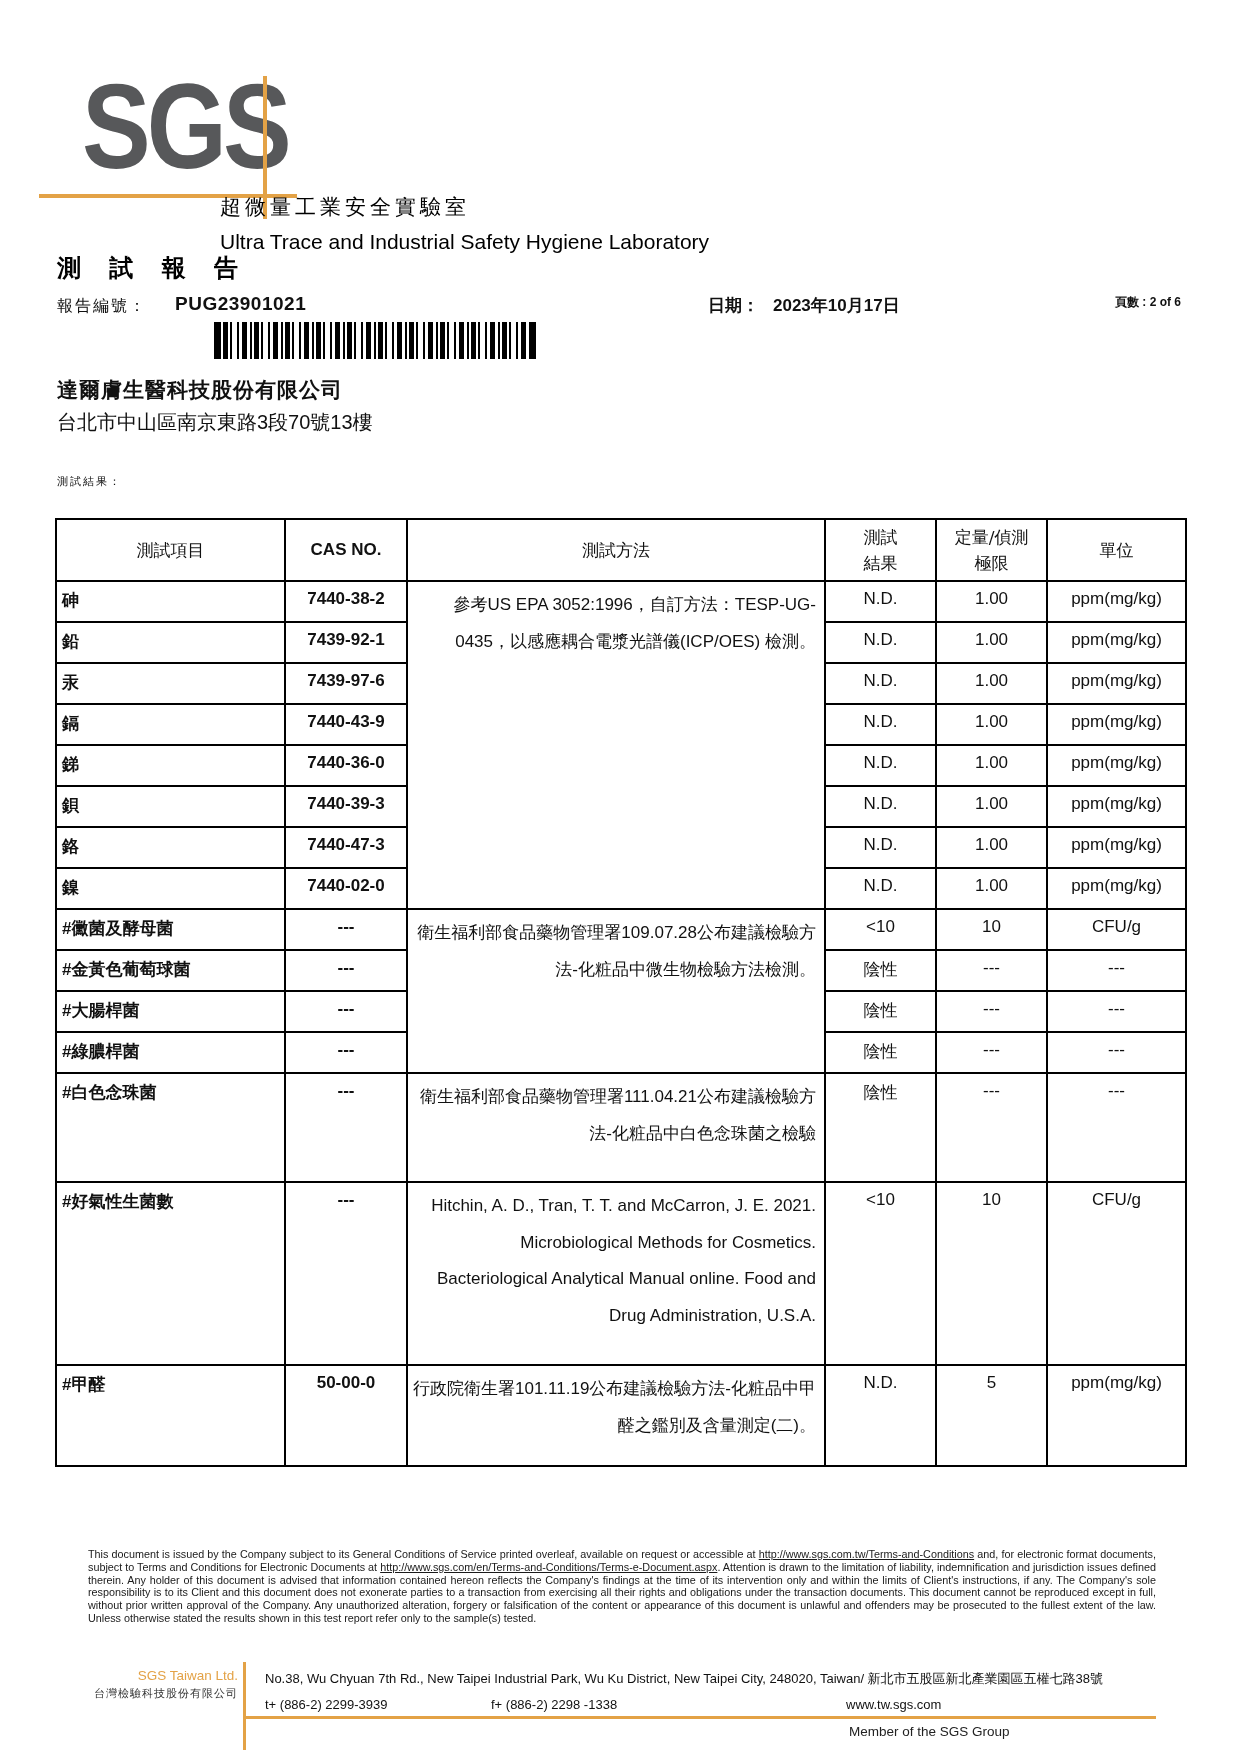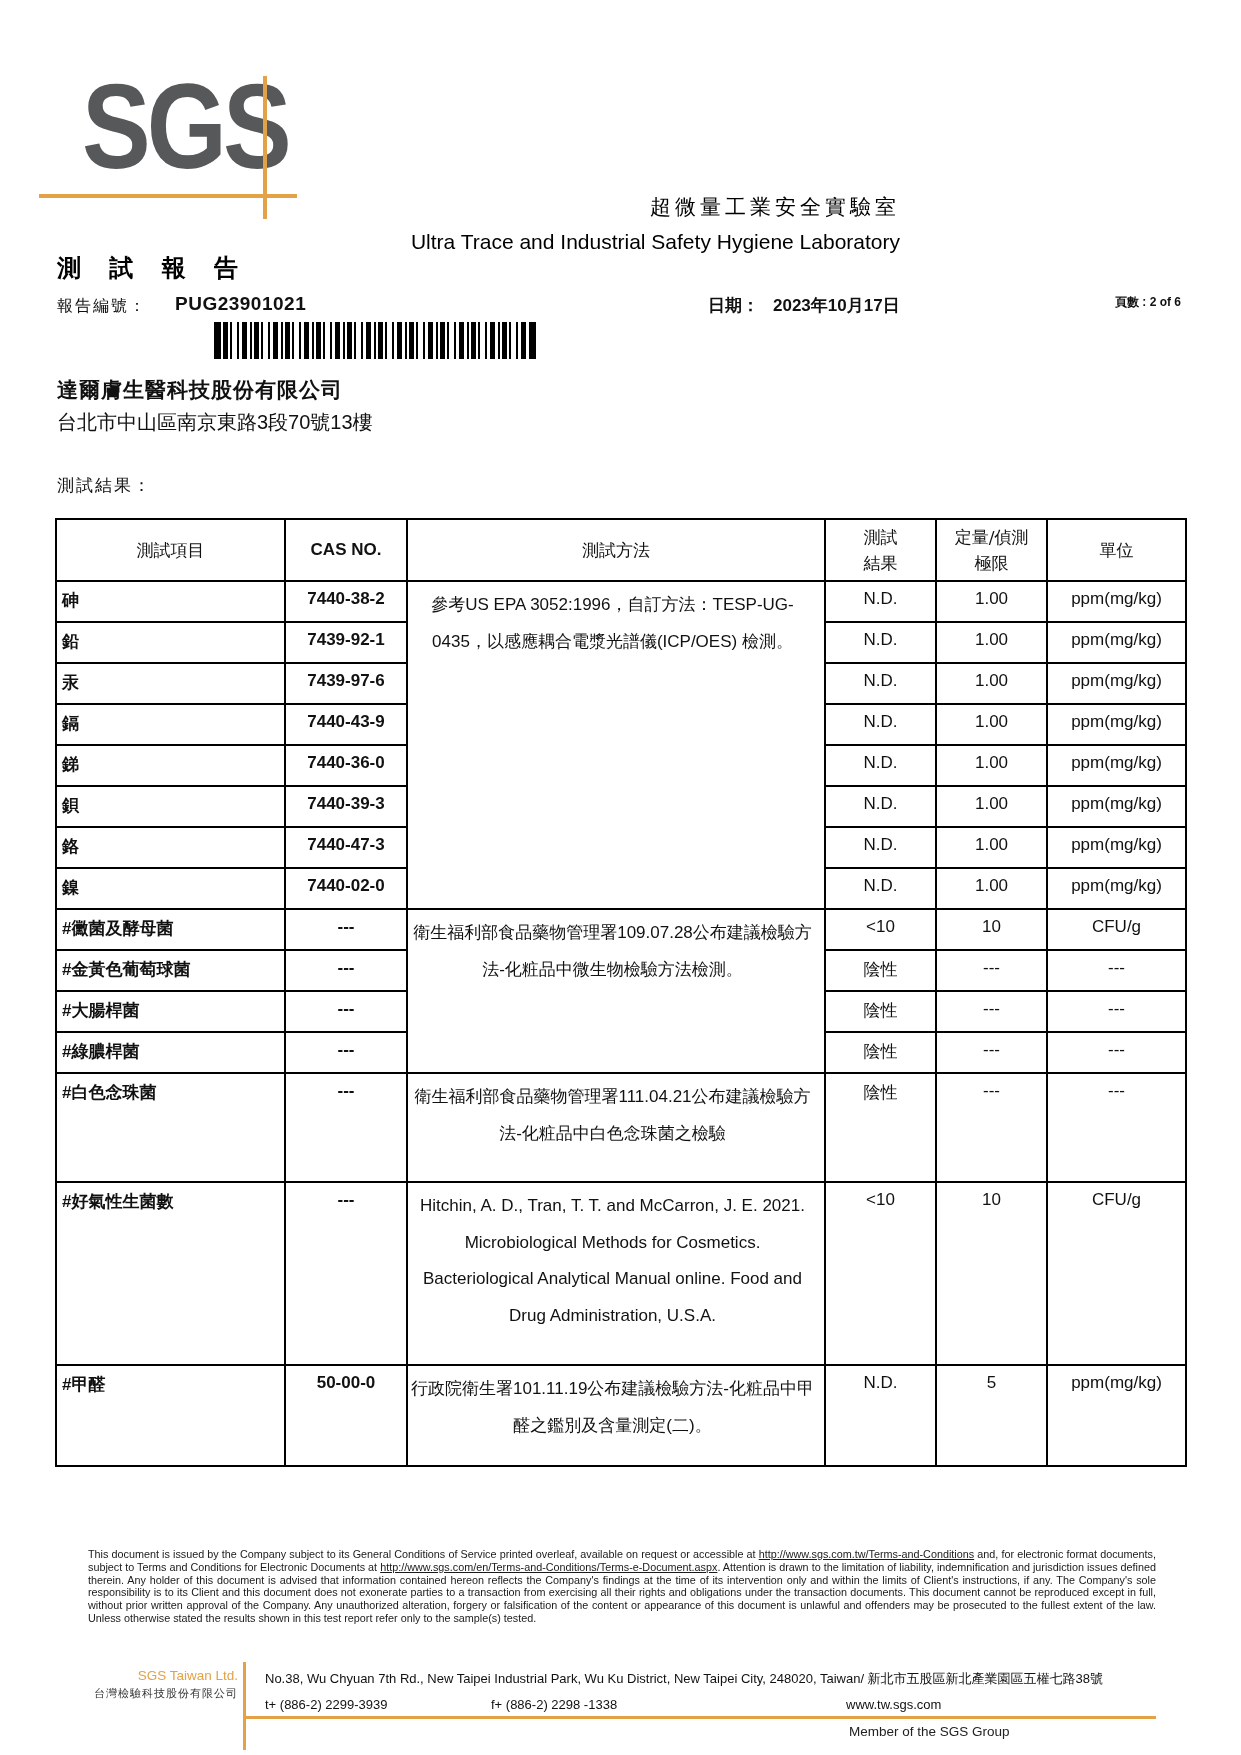--- a/index.html
+++ b/index.html
@@ -21,21 +21,21 @@
     transform:scale(0.78,0.92);transform-origin:left top;
   }
   .logo-hline{position:absolute;left:39px;top:194px;width:258px;height:4px;background:#E3A246;}
   .logo-vline{position:absolute;left:263px;top:76px;width:4px;height:143px;background:#E3A246;}
   
   .report-title{
     position:absolute;left:57px;top:204px;
     font-family:"DejaVu Serif", serif;
     font-size:24px;font-weight:bold;letter-spacing:10px;color:#000;margin-top:48px;
   }
-  .lab-head{position:absolute;left:220px;top:193px;width:680px;text-align:right;}
+  .lab-head{position:absolute;left:220px;top:193px;width:680px;text-align:left;}
   .lab-zh{font-family:"DejaVu Serif", serif;font-size:21px;letter-spacing:4px;color:#000;}
   .lab-en{font-size:21px;margin-top:9px;color:#000;}
   
   .lbl-serif{font-family:"DejaVu Serif", serif;}
   .report-no-label{position:absolute;left:57px;top:296px;font-size:16px;letter-spacing:2px;}
   .report-no{position:absolute;left:175px;top:293px;font-size:19px;font-weight:bold;letter-spacing:0.5px;}
   .date-line{position:absolute;left:708px;top:294px;font-size:17px;font-weight:bold;}
   .page-line{position:absolute;right:60px;top:294px;font-size:12px;font-weight:bold;}
   .date-line .gap{display:inline-block;width:14px;}
   
@@ -43,38 +43,38 @@
     position:absolute;left:214px;top:322px;width:312px;height:37px;
     background:repeating-linear-gradient(90deg,
       #000 0 2px,#fff 2px 4px,#000 4px 9px,#fff 9px 11px,
       #000 11px 13px,#fff 13px 18px,#000 18px 20px,#fff 20px 23px,
       #000 23px 28px,#fff 28px 31px);
     border-left:5px solid #000;border-right:5px solid #000;
   }
   
   .client-name{position:absolute;left:57px;top:376px;font-size:21px;font-weight:bold;letter-spacing:1px;}
   .client-address{position:absolute;left:57px;top:409px;font-size:20px;}
-  .results-label{position:absolute;left:57px;top:474px;font-family:"DejaVu Serif", serif;font-size:17px;letter-spacing:2px;}
+  .results-label{position:absolute;left:57px;top:474px;font-family:"DejaVu Serif", serif;font-size:11px;letter-spacing:2px;}
   
   table.rtable{
     position:absolute;left:55px;top:518px;
     border-collapse:collapse;table-layout:fixed;width:1130px;
     background:#fff;
   }
   .rtable td,.rtable th{border:2px solid #000;overflow:hidden;box-sizing:border-box;}
   .rtable th{
     font-family:"DejaVu Serif", serif;font-weight:normal;
     font-size:17px;text-align:center;vertical-align:middle;
     white-space:pre-line;line-height:1.55;
   }
   .rtable th.cas-h{font-family:"Liberation Sans", sans-serif;font-weight:bold;}
   .rtable td{font-size:17px;vertical-align:top;padding-top:7px;}
   td.item{text-align:left;padding-left:5px;font-weight:bold;}
   td.cas{text-align:center;font-weight:bold;}
-  td.method{text-align:center;padding:5px 8px 5px 1px;line-height:2.15;font-weight:normal;}
+  td.method{text-align:right;padding:5px 8px 5px 1px;line-height:2.15;font-weight:normal;}
   td.res,td.lim,td.unit{text-align:center;}
   tr.rh62{height:62px;} tr.rh41{height:41px;} tr.rh109{height:109px;}
   tr.rh183{height:183px;} tr.rh101{height:101px;}
   
   .disclaimer{
     position:absolute;left:88px;top:1548px;width:1068px;
     font-size:10.8px;line-height:12.8px;text-align:justify;color:#1a1a1a;
   }
   .disclaimer .url{text-decoration:underline;color:#1a1a1a;}
   

